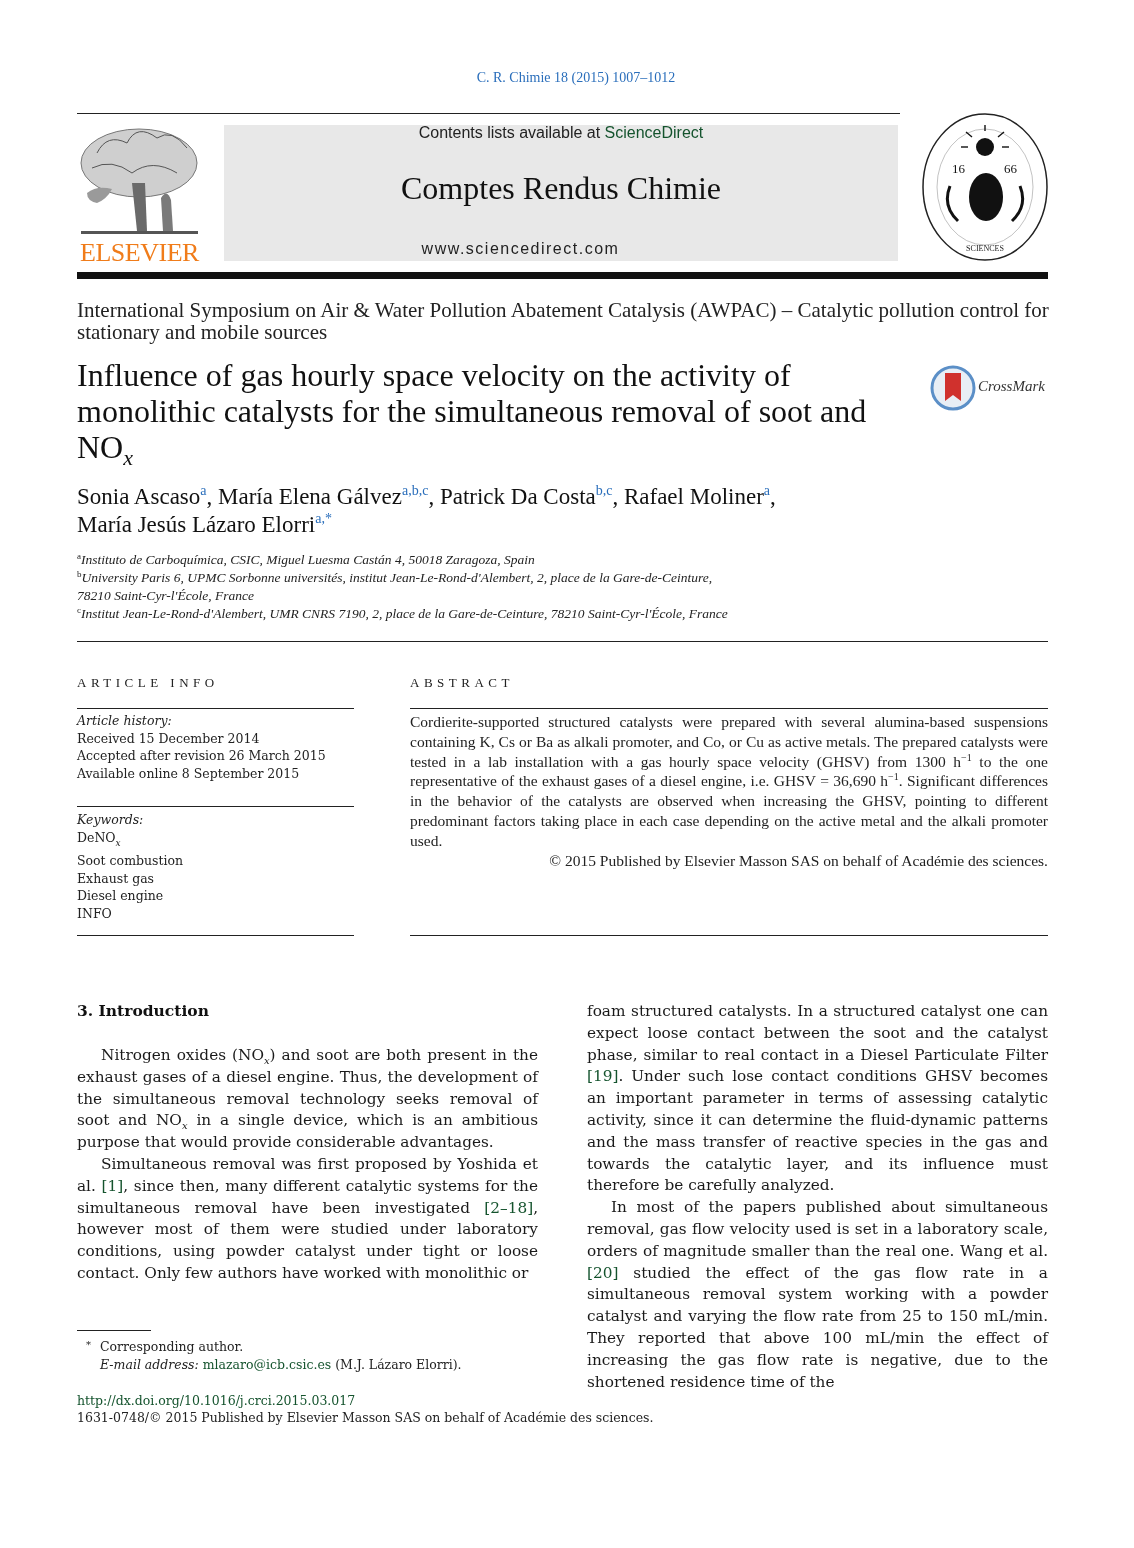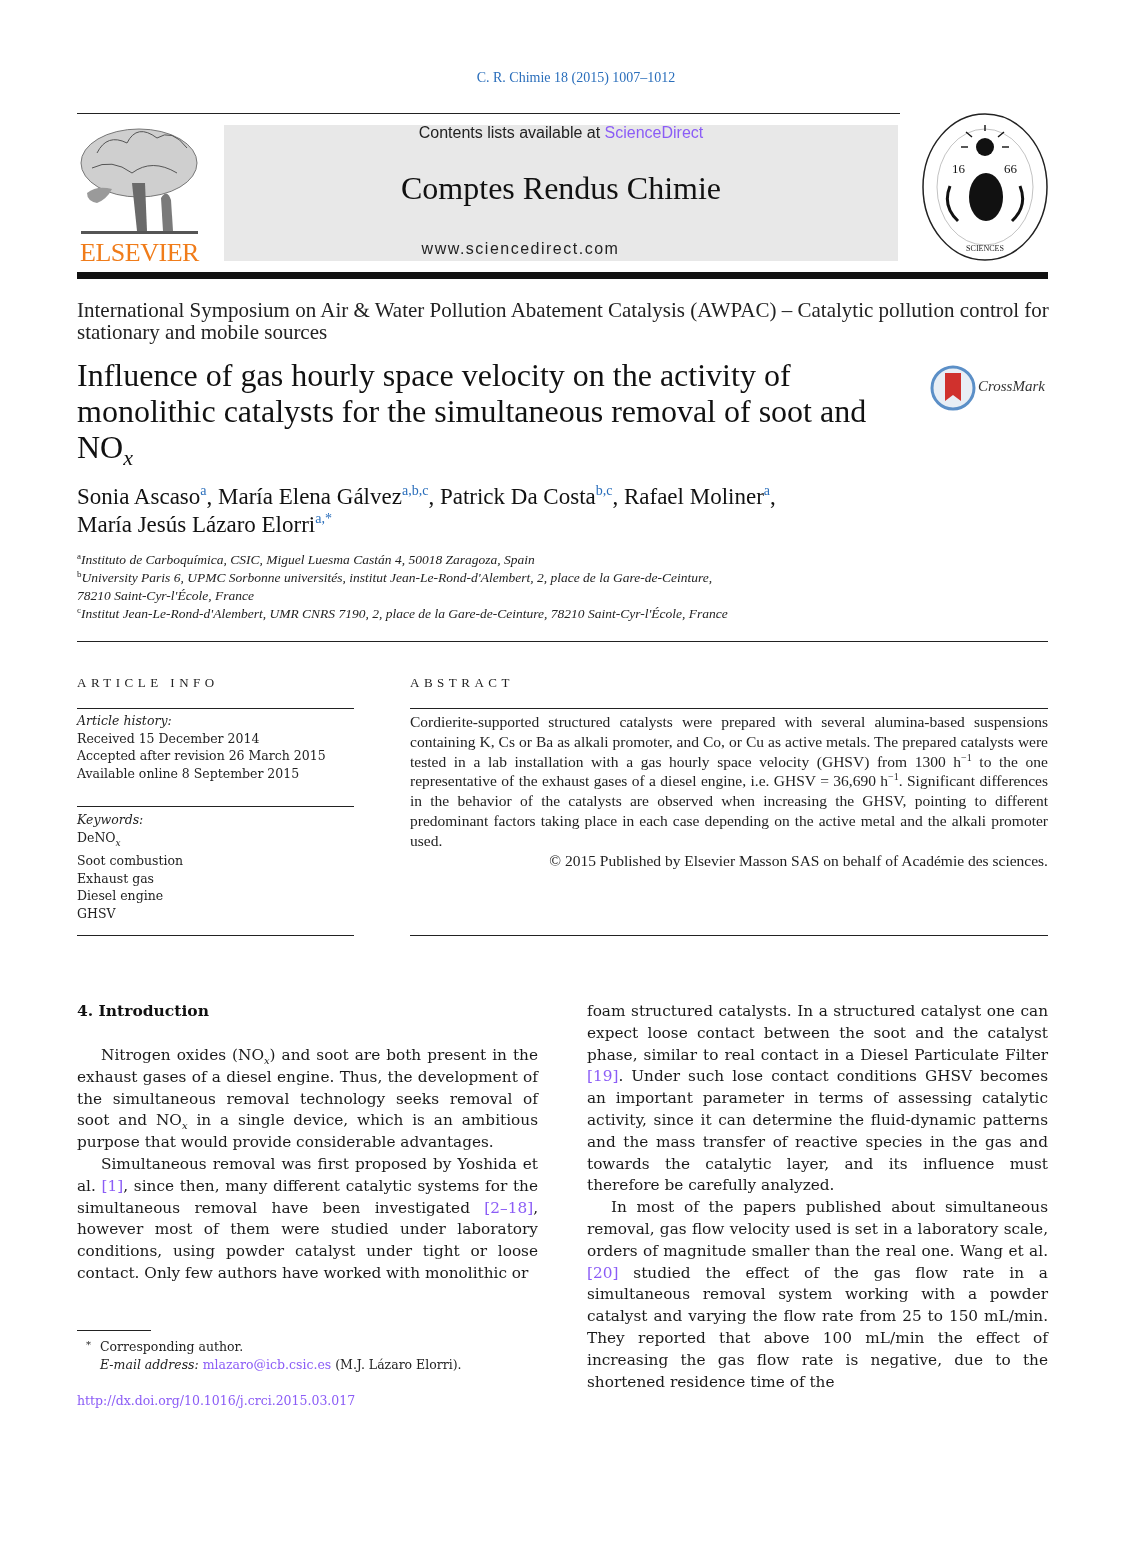--- a/index.html
+++ b/index.html
@@ -1,21 +1,21 @@
 <!DOCTYPE html>
 <html><head>
   <meta charset="utf-8">
   <style>
     html, body { margin: 0; padding: 0; background: #ffffff; }
     body {
       width: 1134px; height: 1548px; position: relative; overflow: hidden;
       font-family: "DejaVu Serif", "Liberation Serif", serif;
       color: #1a1a1a;
     }
-    a, .link { color: #8b5cf6; text-decoration: none; }
+    a, .link { color: #14532d; text-decoration: none; }
     .abs { position: absolute; }
 
     
     .citation { top: 70px; left: 0; width: 1152px; text-align: center;
       font-family: "Liberation Serif", serif; font-size: 14px; color: #2a6ebb; }
 
     
     .rule-top { top: 113px; left: 77px; width: 823px; height: 1px; background: #222; }
     .masthead { top: 125px; left: 224px; width: 674px; height: 136px; background: #e8e8e8; }
     .contents-line { top: 124px; left: 224px; width: 674px; text-align: center;
@@ -177,42 +177,43 @@
   <div>Accepted after revision 26 March 2015</div>
   <div>Available online 8 September 2015</div>
 </div>
 <div class="abs hr info-rule2"></div>
 <div class="abs info-block keywords">
   <div class="it">Keywords:</div>
   <div><span>DeNO</span><sub>x</sub></div>
   <div>Soot combustion</div>
   <div>Exhaust gas</div>
   <div>Diesel engine</div>
-  <div>GHSV</div>
+  <div>INFO</div>
 </div>
 <div class="abs hr info-rule3"></div>
 
 <div class="abs sec-label abstract-label">ABSTRACT</div>
 <div class="abs hr abs-rule1"></div>
 <div class="abs abstract-text"><span>Cordierite-supported structured catalysts were prepared with several alumina-based suspensions containing K, Cs or Ba as alkali promoter, and Co, or Cu as active metals. The prepared catalysts were tested in a lab installation with a gas hourly space velocity (GHSV) from 1300 h</span><sup>−1</sup><span> to the one representative of the exhaust gases of a diesel engine, i.e. GHSV = 36,690 h</span><sup>−1</sup><span>. Significant differences in the behavior of the catalysts are observed when increasing the GHSV, pointing to different predominant factors taking place in each case depending on the active metal and the alkali promoter used.</span><span class="copyright">© 2015 Published by Elsevier Masson SAS on behalf of Académie des sciences.</span></div>
 <div class="abs hr abs-rule2"></div>
 
-<div class="abs section-heading">4.  Introduction</div>
+<div class="abs section-heading">3.  Introduction</div>
 
 <div class="abs col col-left-1">
   <p><span>Nitrogen oxides (NO</span><sub>x</sub><span>) and soot are both present in the exhaust gases of a diesel engine. Thus, the development of the simultaneous removal technology seeks removal of soot and NO</span><sub>x</sub><span> in a single device, which is an ambitious purpose that would provide considerable advantages.</span></p>
   <p><span>Simultaneous removal was first proposed by Yoshida et al. </span><span class="link">[1]</span><span>, since then, many different catalytic systems for the simultaneous removal have been investigated </span><span class="link">[2–18]</span><span>, however most of them were studied under laboratory conditions, using powder catalyst under tight or loose contact. Only few authors have worked with monolithic or</span></p>
 </div>
 
 <div class="abs col col-right">
   <p class="noindent"><span>foam structured catalysts. In a structured catalyst one can expect loose contact between the soot and the catalyst phase, similar to real contact in a Diesel Particulate Filter </span><span class="link">[19]</span><span>. Under such lose contact conditions GHSV becomes an important parameter in terms of assessing catalytic activity, since it can determine the fluid-dynamic patterns and the mass transfer of reactive species in the gas and towards the catalytic layer, and its influence must therefore be carefully analyzed.</span></p>
   <p><span>In most of the papers published about simultaneous removal, gas flow velocity used is set in a laboratory scale, orders of magnitude smaller than the real one. Wang et al. </span><span class="link">[20]</span><span> studied the effect of the gas flow rate in a simultaneous removal system working with a powder catalyst and varying the flow rate from 25 to 150 mL/min. They reported that above 100 mL/min the effect of increasing the gas flow rate is negative, due to the shortened residence time of the</span></p>
 </div>
 
 <div class="abs fn-rule"></div>
 <div class="abs footnote">
   <div><span class="star">*</span><span>Corresponding author.</span></div>
   <div class="ind"><i>E-mail address:</i> <span class="link">mlazaro@icb.csic.es</span><span> (M.J. Lázaro Elorri).</span></div>
 </div>
 
 <div class="abs doi-block">
   <div class="link">http://dx.doi.org/10.1016/j.crci.2015.03.017</div>
+  <div>1631-0748/© 2015 Published by Elsevier Masson SAS on behalf of Académie des sciences.</div>
 </div>
 
 </body></html>

